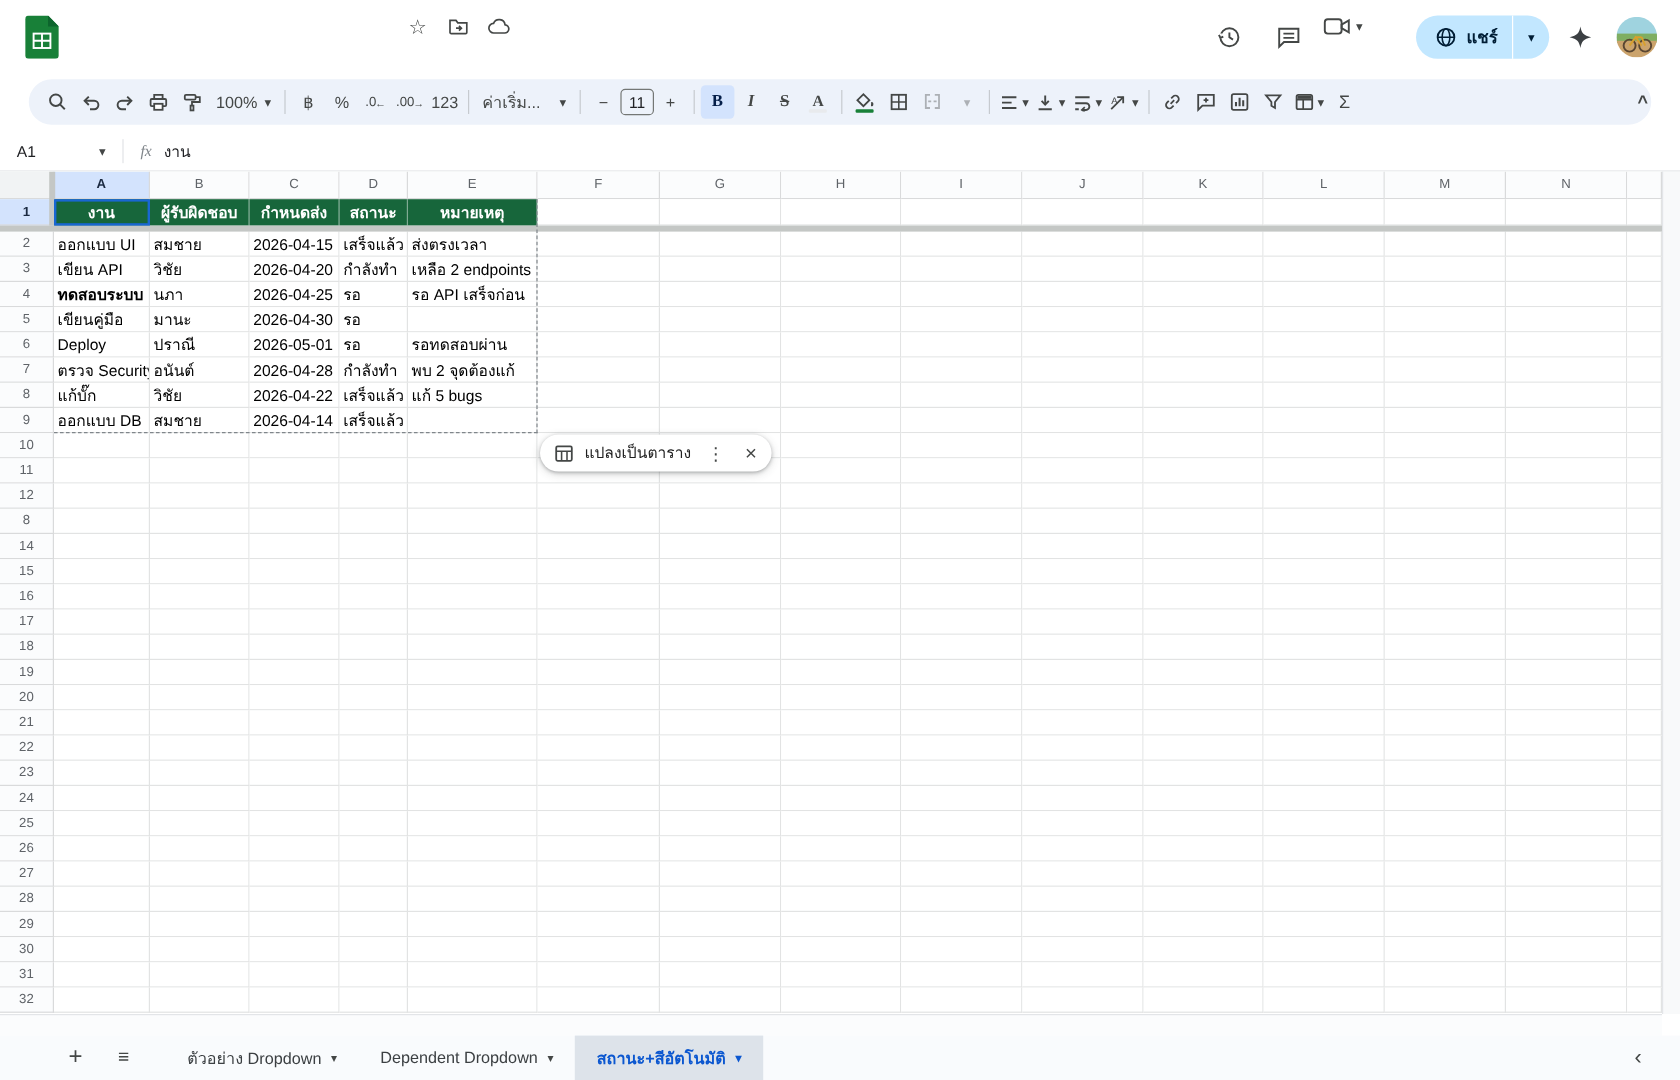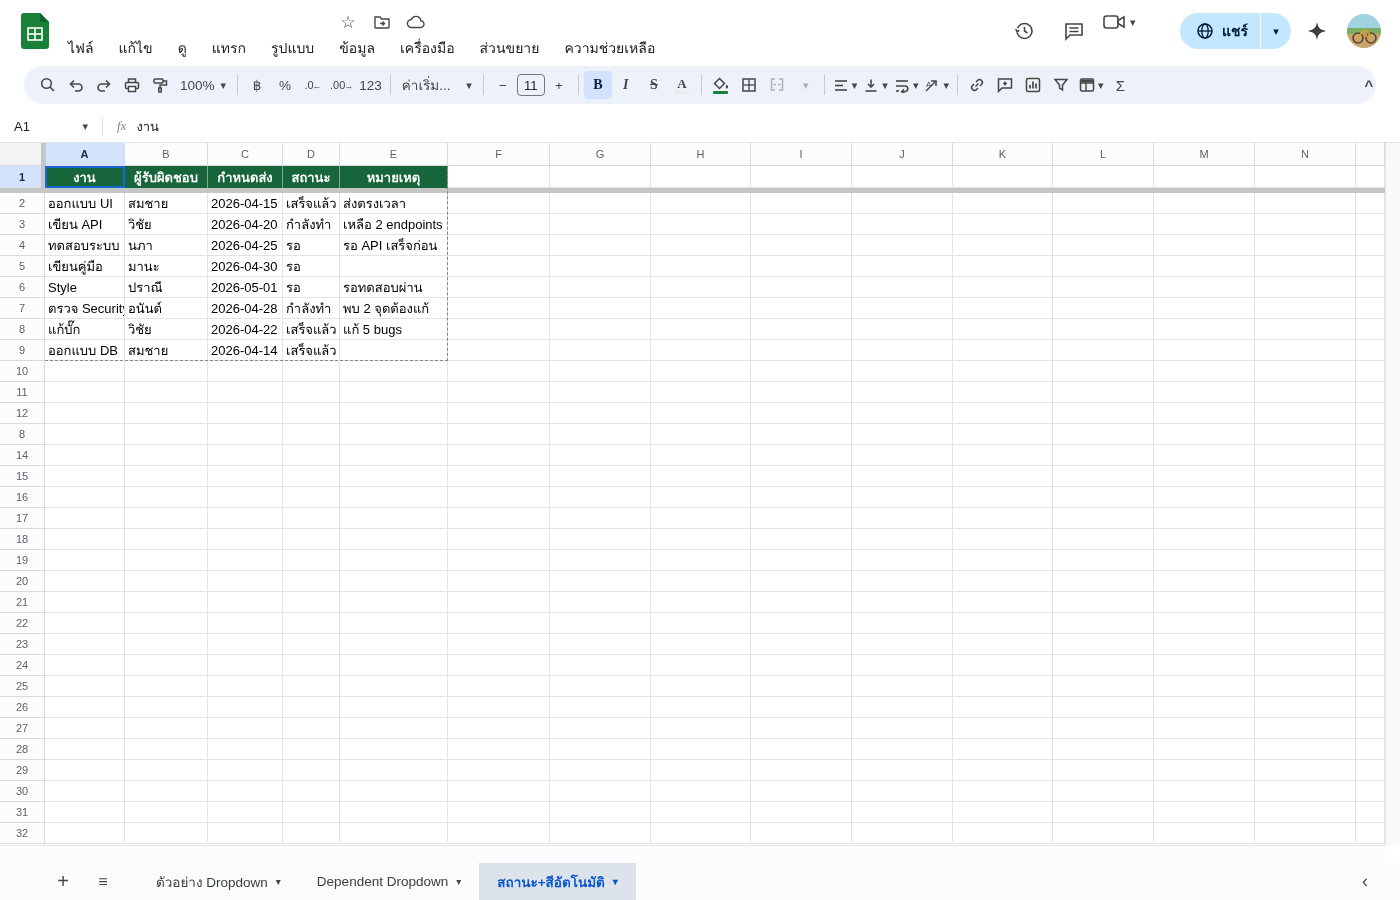--- a/index.html
+++ b/index.html
@@ -108,31 +108,20 @@
             <path d="M2 4 h5 l1.5 2 H16 v8 a1 1 0 0 1 -1 1 H3 a1 1 0 0 1 -1 -1 z" fill="none" stroke="#444746" stroke-width="1.4"></path>
             <path d="M7 10.5 h4 M9.5 8.5 l2 2 -2 2" fill="none" stroke="#444746" stroke-width="1.4"></path>
           </svg>
       </div>
       <div class="ticon">
         <svg class="ic" width="20" height="18" viewBox="0 0 20 18">
             <path d="M5.5 14.5 a4 4 0 0 1 -0.2 -8 a5 5 0 0 1 9.6 1.2 a3.4 3.4 0 0 1 -0.6 6.8 z" fill="none" stroke="#444746" stroke-width="1.4"></path>
           </svg>
       </div>
     </div>
-    <div class="menubar">
-        <div class="menu-item">ไฟล์</div>
-        <div class="menu-item">แก้ไข</div>
-        <div class="menu-item">ดู</div>
-        <div class="menu-item">แทรก</div>
-        <div class="menu-item">รูปแบบ</div>
-        <div class="menu-item">ข้อมูล</div>
-        <div class="menu-item">เครื่องมือ</div>
-        <div class="menu-item">ส่วนขยาย</div>
-        <div class="menu-item">ความช่วยเหลือ</div>
-      </div>
 
     <div class="iconbtn hist">
       <svg class="ic" width="22" height="22" viewBox="0 0 22 22">
           <circle cx="11.5" cy="11" r="7.5" fill="none" stroke="#444746" stroke-width="1.6"></circle>
           <path d="M11.5 7 v4 l3 2" fill="none" stroke="#444746" stroke-width="1.6"></path>
           <path d="M4 8 l0 3.2 3.2 -0.6" fill="none" stroke="#fff" stroke-width="2.5"></path>
           <path d="M2.8 9 l1.2 2.6 2.4 -1" fill="none" stroke="#444746" stroke-width="1.6"></path>
         </svg>
     </div>
     <div class="iconbtn cmnt">
@@ -436,21 +425,21 @@
       <div class="cell" style="left: 550px; top: 71px; width: 101px; height: 21px;"></div>
       <div class="cell" style="left: 651px; top: 71px; width: 100px; height: 21px;"></div>
       <div class="cell" style="left: 751px; top: 71px; width: 101px; height: 21px;"></div>
       <div class="cell" style="left: 852px; top: 71px; width: 101px; height: 21px;"></div>
       <div class="cell" style="left: 953px; top: 71px; width: 100px; height: 21px;"></div>
       <div class="cell" style="left: 1053px; top: 71px; width: 101px; height: 21px;"></div>
       <div class="cell" style="left: 1154px; top: 71px; width: 101px; height: 21px;"></div>
       <div class="cell" style="left: 1255px; top: 71px; width: 101px; height: 21px;"></div>
       <div class="cell" style="left: 1356px; top: 71px; width: 29px; height: 21px;"></div>
       <div class="rowheader" style="left: 0px; top: 92px; width: 45px; height: 21px;">4</div>
-      <div class="cell" style="left: 45px; top: 92px; width: 80px; height: 21px;">ทดสอบระบบ</div>
+      <div class="cell" style="left: 45px; top: 92px; width: 80px; height: 21px; font-weight: bold;">ทดสอบระบบ</div>
       <div class="cell" style="left: 125px; top: 92px; width: 83px; height: 21px;">นภา</div>
       <div class="cell" style="left: 208px; top: 92px; width: 75px; height: 21px;">2026-04-25</div>
       <div class="cell" style="left: 283px; top: 92px; width: 57px; height: 21px;">รอ</div>
       <div class="cell" style="left: 340px; top: 92px; width: 108px; height: 21px;">รอ API เสร็จก่อน</div>
       <div class="cell" style="left: 448px; top: 92px; width: 102px; height: 21px;"></div>
       <div class="cell" style="left: 550px; top: 92px; width: 101px; height: 21px;"></div>
       <div class="cell" style="left: 651px; top: 92px; width: 100px; height: 21px;"></div>
       <div class="cell" style="left: 751px; top: 92px; width: 101px; height: 21px;"></div>
       <div class="cell" style="left: 852px; top: 92px; width: 101px; height: 21px;"></div>
       <div class="cell" style="left: 953px; top: 92px; width: 100px; height: 21px;"></div>
@@ -468,21 +457,21 @@
       <div class="cell" style="left: 550px; top: 113px; width: 101px; height: 21px;"></div>
       <div class="cell" style="left: 651px; top: 113px; width: 100px; height: 21px;"></div>
       <div class="cell" style="left: 751px; top: 113px; width: 101px; height: 21px;"></div>
       <div class="cell" style="left: 852px; top: 113px; width: 101px; height: 21px;"></div>
       <div class="cell" style="left: 953px; top: 113px; width: 100px; height: 21px;"></div>
       <div class="cell" style="left: 1053px; top: 113px; width: 101px; height: 21px;"></div>
       <div class="cell" style="left: 1154px; top: 113px; width: 101px; height: 21px;"></div>
       <div class="cell" style="left: 1255px; top: 113px; width: 101px; height: 21px;"></div>
       <div class="cell" style="left: 1356px; top: 113px; width: 29px; height: 21px;"></div>
       <div class="rowheader" style="left: 0px; top: 134px; width: 45px; height: 21px;">6</div>
-      <div class="cell" style="left: 45px; top: 134px; width: 80px; height: 21px;">Style</div>
+      <div class="cell" style="left: 45px; top: 134px; width: 80px; height: 21px;">Deploy</div>
       <div class="cell" style="left: 125px; top: 134px; width: 83px; height: 21px;">ปราณี</div>
       <div class="cell" style="left: 208px; top: 134px; width: 75px; height: 21px;">2026-05-01</div>
       <div class="cell" style="left: 283px; top: 134px; width: 57px; height: 21px;">รอ</div>
       <div class="cell" style="left: 340px; top: 134px; width: 108px; height: 21px;">รอทดสอบผ่าน</div>
       <div class="cell" style="left: 448px; top: 134px; width: 102px; height: 21px;"></div>
       <div class="cell" style="left: 550px; top: 134px; width: 101px; height: 21px;"></div>
       <div class="cell" style="left: 651px; top: 134px; width: 100px; height: 21px;"></div>
       <div class="cell" style="left: 751px; top: 134px; width: 101px; height: 21px;"></div>
       <div class="cell" style="left: 852px; top: 134px; width: 101px; height: 21px;"></div>
       <div class="cell" style="left: 953px; top: 134px; width: 100px; height: 21px;"></div>
@@ -908,20 +897,29 @@
       <div class="cell" style="left: 1356px; top: 680px; width: 29px; height: 21px;"></div>
       <div class="frozen-h" style="top: 45px; width: 1385px;"></div>
       <div class="frozen-v" style="left: 41px; top: 0px; height: 45px;"></div>
       <div class="dashline" style="left: 447px; top: 23px; width: 0px; height: 195px; border-right: 1px dashed rgb(128, 134, 139);"></div>
       <div class="dashline" style="left: 45px; top: 217px; width: 403px; height: 0px; border-bottom: 1px dashed rgb(128, 134, 139);"></div>
       <div class="sel-border" style="left: 45px; top: 23px; width: 80px; height: 22px;"></div>
     </div>
   <div class="vscroll"></div>
   <div class="hstrip"></div>
 
+  <div class="popup">
+    <svg class="ic" width="16" height="16" viewBox="0 0 16 16">
+        <rect x="1.5" y="2" width="13" height="12" rx="1.2" fill="none" stroke="#444746" stroke-width="1.5"></rect>
+        <path d="M1.5 6 h13 M6 6 v8 M10.5 6 v8" stroke="#444746" stroke-width="1.3"></path>
+      </svg>
+    <span class="popup-label">แปลงเป็นตาราง</span>
+    <span class="popup-dots">⋮</span>
+    <span class="popup-close">×</span>
+  </div>
 
   <div class="tabbar">
     <div class="tab-plus">+</div>
     <div class="tab-menu">≡</div>
     <div class="tabs">
         <div class="sheet-tab">
           <span>ตัวอย่าง Dropdown</span>
           <span class="tcaret">▾</span>
         </div>
         <div class="sheet-tab">

